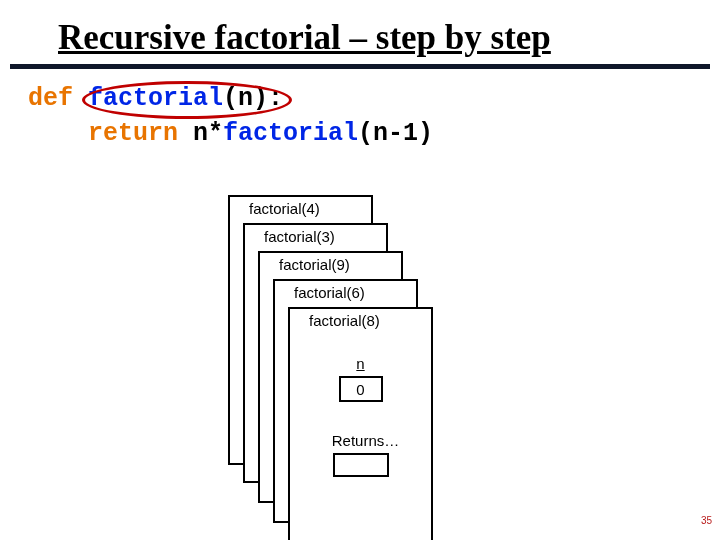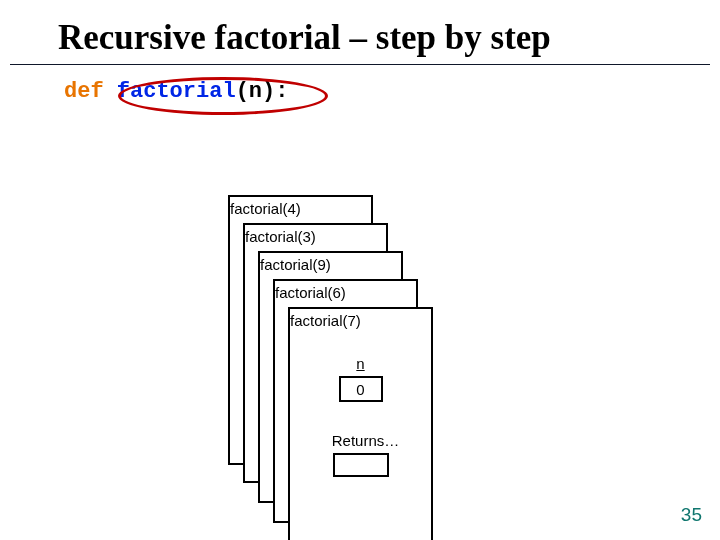--- a/index.html
+++ b/index.html
@@ -7,31 +7,31 @@
     width: 720px;
     height: 540px;
     background: #ffffff;
     font-family: "Times New Roman", serif;
     position: relative;
     overflow: hidden;
   }
   .slide-title {
     font-size: 35px;
     padding: 18px 0 6px 48px;
-    border-bottom: 1px solid #0f172a;
+    border-bottom: 5px solid #0f172a;
     margin: 0 10px 10px 10px;
+    text-decoration: underline;
   }
   .code-block {
     position: relative;
     padding: 2px 0 0 28px;
     font-family: "Courier New", monospace;
-    font-size: 22px;
+    font-size: 25px;
     font-weight: bold;
     line-height: 1.4;
-    margin-left: 36px;
   }
   .kw { color: #e87400; } 
   .fn { color: #0026e6; }
   .code-line { white-space: pre; }
   .circle-anno {
     position: absolute;
     border: 3px solid #c00000;
     border-radius: 50%;
     width: 210px;
     height: 38px;
@@ -53,21 +53,21 @@
   }
   .f4 { left: 0;  top: 0;   width: 145px; height: 270px; }
   .f3 { left: 15px; top: 28px; width: 145px; height: 260px; }
   .f2 { left: 30px; top: 56px; width: 145px; height: 252px; }
   .f1 { left: 45px; top: 84px; width: 145px; height: 244px; }
   .f0 { left: 60px; top: 112px;width: 145px; height: 236px; }
 
   .frame-label {
     font-family: Verdana, Arial, sans-serif;
     font-size: 15px;
-    padding: 3px 0 0 0;
+    padding: 3px 0 0 19px;
   }
 
   .inner-content {
     font-family: Verdana, Arial, sans-serif;
     font-size: 15px;
     text-align: center;
   }
   .var-n {
     margin-top: 26px;
     text-decoration: underline;
@@ -88,52 +88,53 @@
   }
   .return-box {
     border: 2px solid #000;
     width: 56px;
     height: 24px;
     margin: 4px auto 0 auto;
   }
 
   .page-num {
     position: absolute;
-    right: 18px;
+    right: 8px;
     bottom: 14px;
     font-family: Arial, sans-serif;
-    font-size: 19px;
-    color: #0f766e;
+    font-size: 10px;
+    color: #b91c1c;
   }
 </style>
 </head>
 <body>
 
 <h1 class="slide-title">Recursive factorial – step by step</h1>
 
 <div class="code-block">
   <div class="circle-anno"></div>
   <div class="code-line"><span class="kw">def</span> <span class="fn">factorial</span><span>(n):</span></div>
+  <div class="code-line">    <span class="kw">return</span><span> n*</span><span class="fn">factorial</span><span>(n-1)</span></div>
 </div>
 
 <div class="stack-area">
   <div class="frame f4">
     <div class="frame-label">factorial(4)</div>
   </div>
   <div class="frame f3">
     <div class="frame-label">factorial(3)</div>
   </div>
   <div class="frame f2">
     <div class="frame-label">factorial(9)</div>
   </div>
   <div class="frame f1">
     <div class="frame-label">factorial(6)</div>
   </div>
   <div class="frame f0">
-    <div class="frame-label">factorial(7)</div>
+    <div class="frame-label">factorial(8)</div>
     <div class="inner-content">
       <div class="var-n">n</div>
       <div class="var-box">0</div>
       <div class="returns-row">Returns…</div>
       <div class="return-box"></div>
     </div>
   </div>
 </div>
 
 <div class="page-num">35</div>

